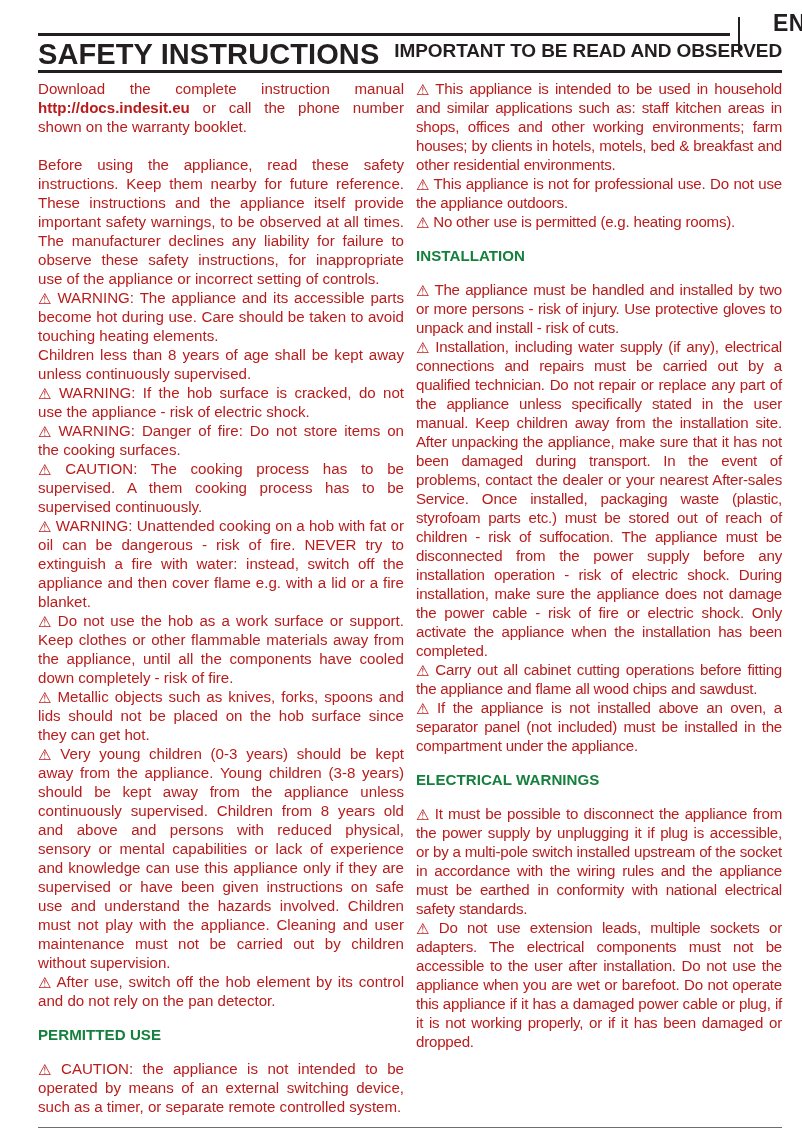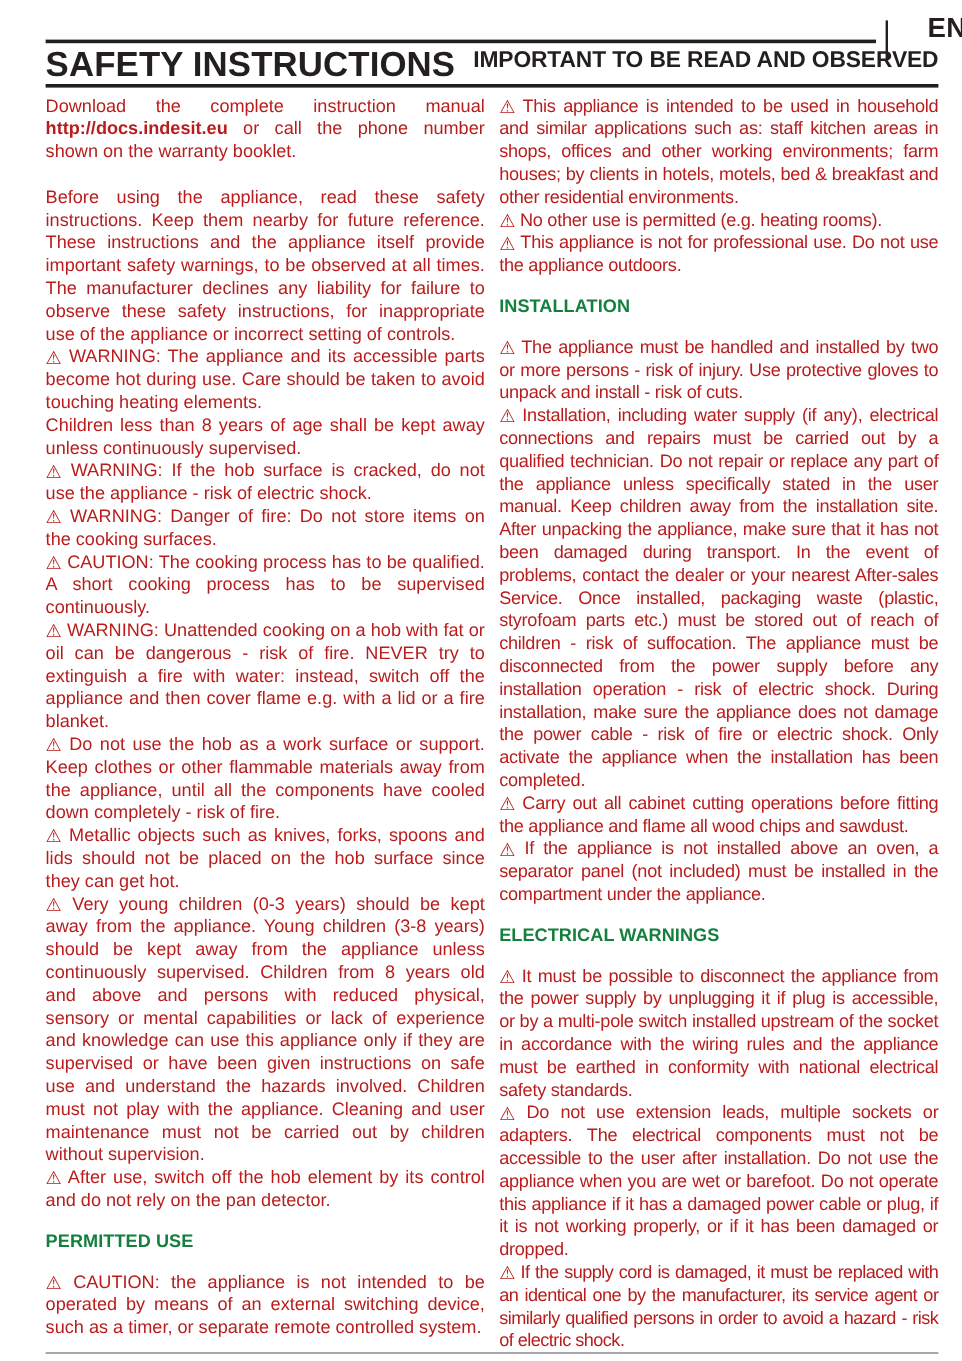--- a/index.html
+++ b/index.html
@@ -166,21 +166,21 @@
       <p class="block last-line-natural">Before using the appliance, read these safety instructions. Keep them nearby for future reference. These instructions and the appliance itself provide important safety warnings, to be observed at all times. The manufacturer declines any liability for failure to observe these safety instructions, for inappropriate use of the appliance or incorrect setting of controls.</p>
 
       <p class="block last-line-natural"><span class="warn">⚠</span><span style="white-space:pre-wrap"> WARNING: The appliance and its accessible parts become hot during use. Care should be taken to avoid touching heating elements.</span></p>
 
       <p class="block last-line-natural">Children less than 8 years of age shall be kept away unless continuously supervised.</p>
 
       <p class="block last-line-natural"><span class="warn">⚠</span><span style="white-space:pre-wrap"> WARNING: If the hob surface is cracked, do not use the appliance - risk of electric shock.</span></p>
 
       <p class="block last-line-natural"><span class="warn">⚠</span><span style="white-space:pre-wrap"> WARNING: Danger of fire: Do not store items on the cooking surfaces.</span></p>
 
-      <p class="block last-line-natural"><span class="warn">⚠</span><span style="white-space:pre-wrap"> CAUTION: The cooking process has to be qualified. A short cooking process has to be supervised continuously.</span></p>
+      <p class="block last-line-natural"><span class="warn">⚠</span><span style="white-space:pre-wrap"> CAUTION: The cooking process has to be supervised. A them cooking process has to be supervised continuously.</span></p>
 
       <p class="block last-line-natural"><span class="warn">⚠</span><span style="white-space:pre-wrap"> WARNING: Unattended cooking on a hob with fat or oil can be dangerous - risk of fire. NEVER try to extinguish a fire with water: instead, switch off the appliance and then cover flame e.g. with a lid or a fire blanket.</span></p>
 
       <p class="block last-line-natural"><span class="warn">⚠</span><span style="white-space:pre-wrap"> Do not use the hob as a work surface or support. Keep clothes or other flammable materials away from the appliance, until all the components have cooled down completely - risk of fire.</span></p>
 
       <p class="block last-line-natural"><span class="warn">⚠</span><span style="white-space:pre-wrap"> Metallic objects such as knives, forks, spoons and lids should not be placed on the hob surface since they can get hot.</span></p>
 
       <p class="block last-line-natural"><span class="warn">⚠</span><span style="white-space:pre-wrap"> Very young children (0-3 years) should be kept away from the appliance. Young children (3-8 years) should be kept away from the appliance unless continuously supervised. Children from 8 years old and above and persons with reduced physical, sensory or mental capabilities or lack of experience and knowledge can use this appliance only if they are supervised or have been given instructions on safe use and understand the hazards involved. Children must not play with the appliance. Cleaning and user maintenance must not be carried out by children without supervision.</span></p>
 
       <p class="block last-line-natural"><span class="warn">⚠</span><span style="white-space:pre-wrap"> After use, switch off the hob element by its control and do not rely on the pan detector.</span></p>
@@ -188,40 +188,39 @@
       <p class="sec-head">PERMITTED USE</p>
 
       <p class="block last-line-natural"><span class="warn">⚠</span><span style="white-space:pre-wrap"> CAUTION: the appliance is not intended to be operated by means of an external switching device, such as a timer, or separate remote controlled system.</span></p>
 
     </div>
 
     <div class="col col-right">
 
       <p class="block last-line-natural tight"><span class="warn">⚠</span><span style="white-space:pre-wrap"> This appliance is intended to be used in household and similar applications such as: staff kitchen areas in shops, offices and other working environments; farm houses; by clients in hotels, motels, bed &amp; breakfast and other residential environments.</span></p>
 
+      <p class="block last-line-natural tight"><span class="warn">⚠</span><span style="white-space:pre-wrap"> This appliance is not for professional use. Do not use the appliance outdoors.</span></p>
+
       <p class="block last-line-natural tight"><span class="warn">⚠</span><span style="white-space:pre-wrap"> No other use is permitted (e.g. heating rooms).</span></p>
 
-      <p class="block last-line-natural tight"><span class="warn">⚠</span><span style="white-space:pre-wrap"> This appliance is not for professional use. Do not use the appliance outdoors.</span></p>
-
       <p class="sec-head">INSTALLATION</p>
 
       <p class="block last-line-natural tight"><span class="warn">⚠</span><span style="white-space:pre-wrap"> The appliance must be handled and installed by two or more persons - risk of injury. Use protective gloves to unpack and install - risk of cuts.</span></p>
 
       <p class="block last-line-natural tight"><span class="warn">⚠</span><span style="white-space:pre-wrap"> Installation, including water supply (if any), electrical connections and repairs must be carried out by a qualified technician. Do not repair or replace any part of the appliance unless specifically stated in the user manual. Keep children away from the installation site. After unpacking the appliance, make sure that it has not been damaged during transport. In the event of problems, contact the dealer or your nearest After-sales Service. Once installed, packaging waste (plastic, styrofoam parts etc.) must be stored out of reach of children - risk of suffocation. The appliance must be disconnected from the power supply before any installation operation - risk of electric shock. During installation, make sure the appliance does not damage the power cable - risk of fire or electric shock. Only activate the appliance when the installation has been completed.</span></p>
 
       <p class="block last-line-natural tight"><span class="warn">⚠</span><span style="white-space:pre-wrap"> Carry out all cabinet cutting operations before fitting the appliance and flame all wood chips and sawdust.</span></p>
 
       <p class="block last-line-natural tight"><span class="warn">⚠</span><span style="white-space:pre-wrap"> If the appliance is not installed above an oven, a separator panel (not included) must be installed in the compartment under the appliance.</span></p>
 
       <p class="sec-head">ELECTRICAL WARNINGS</p>
 
       <p class="block last-line-natural tight"><span class="warn">⚠</span><span style="white-space:pre-wrap"> It must be possible to disconnect the appliance from the power supply by unplugging it if plug is accessible, or by a multi-pole switch installed upstream of the socket in accordance with the wiring rules and the appliance must be earthed in conformity with national electrical safety standards.</span></p>
 
       <p class="block last-line-natural tight"><span class="warn">⚠</span><span style="white-space:pre-wrap"> Do not use extension leads, multiple sockets or adapters. The electrical components must not be accessible to the user after installation. Do not use the appliance when you are wet or barefoot. Do not operate this appliance if it has a damaged power cable or plug, if it is not working properly, or if it has been damaged or dropped.</span></p>
 
-      <p class="block last-line-natural tighter"><span class="warn">⚠</span><span style="white-space:pre-wrap"> If the supply cord is damaged, it must be replaced with an identical one by the manufacturer, its service agent or similarly qualified persons in order to avoid a hazard - risk of electric shock.</span></p>
 
     </div>
   </div>
 
   <div class="footer-rule"></div>
 
 </div>
 
 </body></html>

